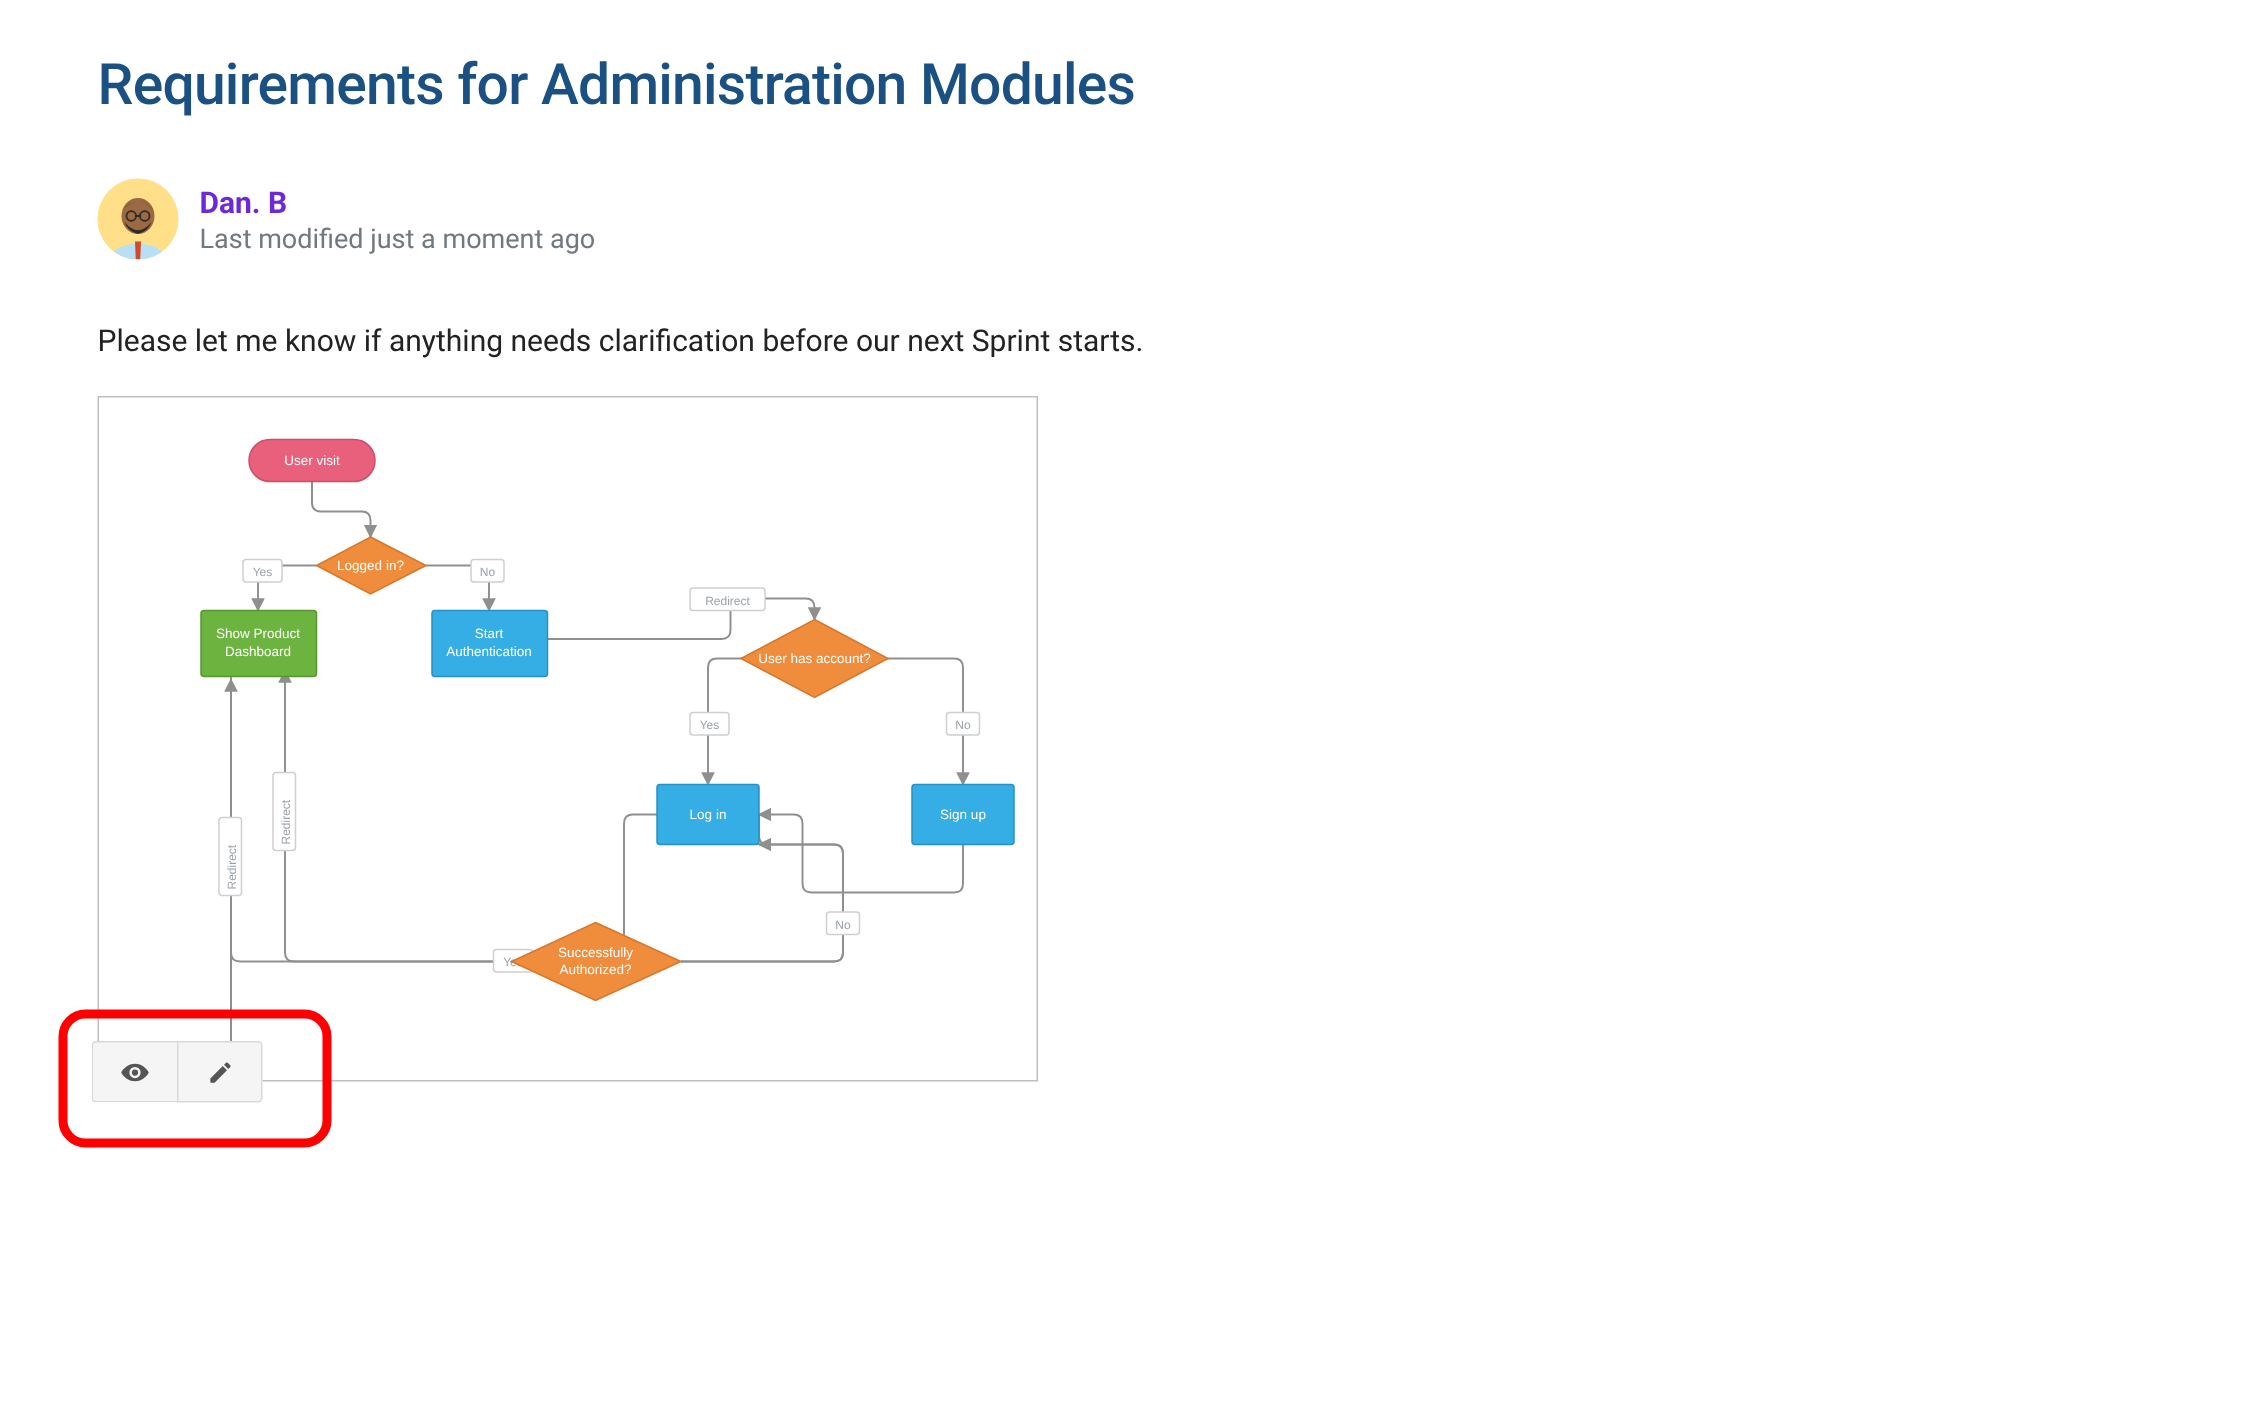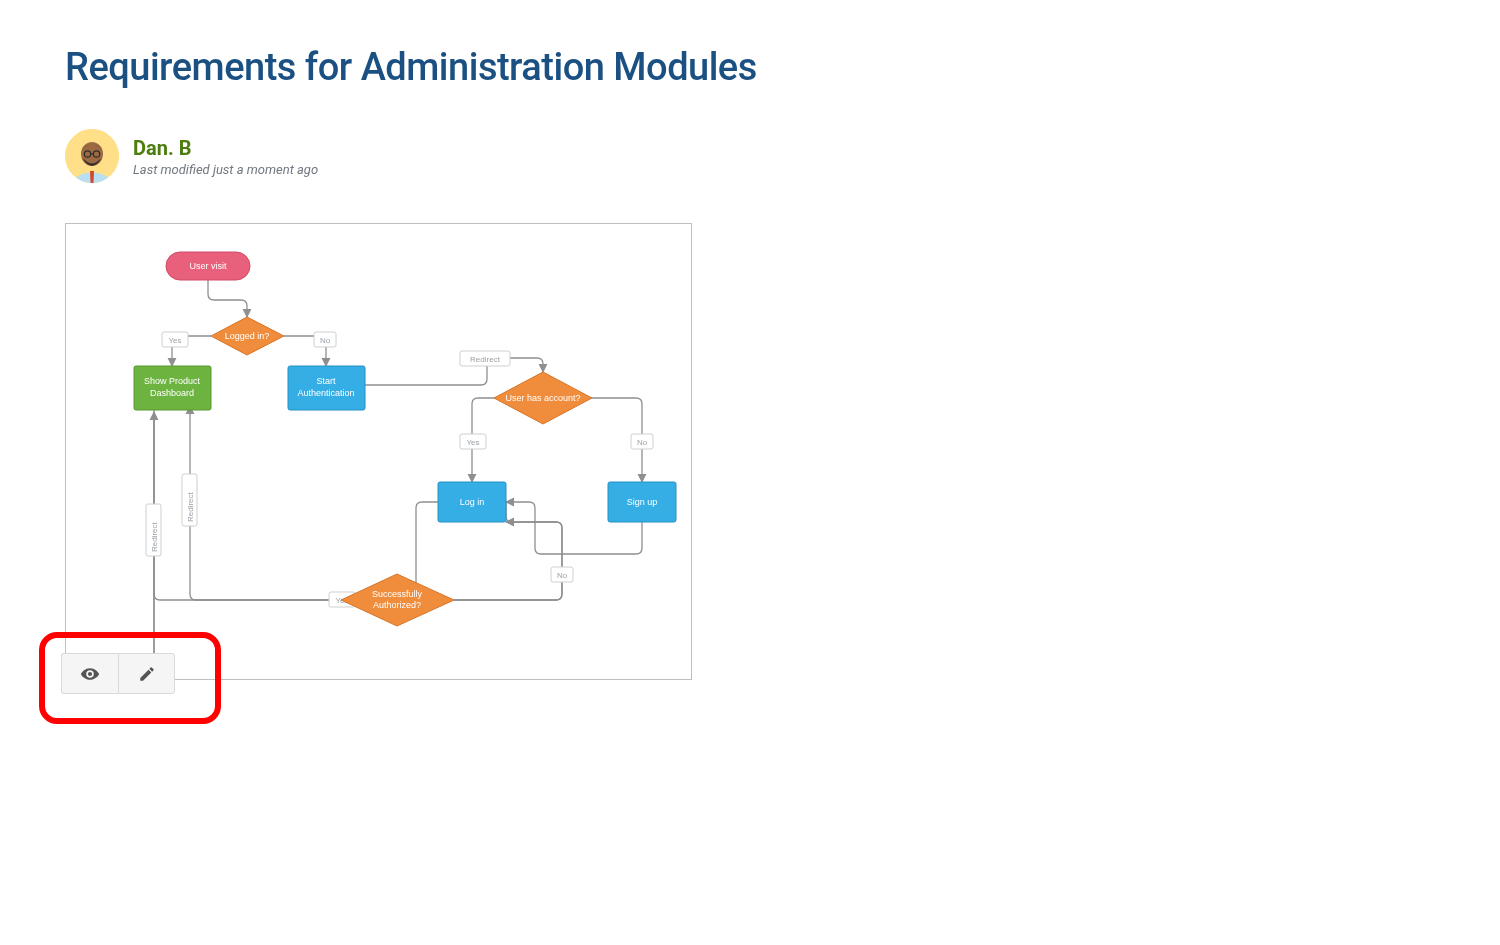--- a/index.html
+++ b/index.html
@@ -1,23 +1,23 @@
 <!DOCTYPE html>
 <html><head>
 <meta charset="utf-8">
 <style>
   html,body{margin:0;padding:0;background:#fff;font-family:-apple-system,BlinkMacSystemFont,"Segoe UI",Roboto,Helvetica,Arial,sans-serif;color:#172b4d;}
-  .page{width:1500px;height:945px;position:relative;padding:45px 60px 40px 65px;box-sizing:border-box;}
+  .page{width:1500px;height:945px;position:relative;padding:35px 60px 40px 65px;box-sizing:border-box;}
   .title{font-size:38px;font-weight:500;color:#1a5082;letter-spacing:-0.5px;margin:0 0 40px 0;}
   .author-row{display:flex;align-items:center;margin-bottom:40px;}
   .avatar{width:54px;height:54px;border-radius:50%;background:#ffe089;position:relative;overflow:hidden;flex:0 0 auto;}
   .avatar svg{position:absolute;left:0;top:0;}
   .author-meta{margin-left:14px;}
-  .author-name{font-size:20px;font-weight:700;color:#4d7c0f;}
-  .author-sub{font-size:13px;color:#707880;margin-top:2px;font-style:italic;}
+  .author-name{font-size:20px;font-weight:700;color:#6d28d9;}
+  .author-sub{font-size:18px;color:#707880;margin-top:2px;}
   .body-text p{font-size:20px;color:#222;line-height:1.45;margin:0 0 22px 0;}
   .diagram-wrap{position:relative;width:625px;height:455px;border:1px solid #bfbfbf;margin-top:6px;}
   .diagram-wrap svg{display:block;}
   .toolbar{position:absolute;left:-5px;bottom:-15px;display:flex;background:#fff;border-radius:3px;}
   .toolbar button{width:57px;height:41px;border:1px solid #d9d9d9;background:#f5f5f5;display:flex;align-items:center;justify-content:center;cursor:pointer;padding:0;}
   .toolbar button:first-child{border-right:none;border-top-left-radius:3px;border-bottom-left-radius:3px;}
   .toolbar button:last-child{border-top-right-radius:3px;border-bottom-right-radius:3px;}
   .highlight-box{position:absolute;left:-27px;bottom:-45px;width:170px;height:80px;border:6px solid #ff0000;border-radius:18px;pointer-events:none;}
   
   .fc-text{font-family:Arial,Helvetica,sans-serif;fill:#fff;font-size:9px;}
@@ -52,20 +52,21 @@
         <ellipse cx="27" cy="32" rx="2.3" ry="1.4" fill="#9b6a42"></ellipse>
       </svg>
     </div>
     <div class="author-meta">
       <div class="author-name">Dan. B</div>
       <div class="author-sub">Last modified just a moment ago</div>
     </div>
   </div>
 
   <div class="body-text">
+    <p>Please let me know if anything needs clarification before our next Sprint starts.</p>
   </div>
 
   <div class="diagram-wrap">
     <svg width="625" height="455" viewBox="0 0 625 455">
       <defs>
         <marker id="arrow" viewBox="0 0 10 10" refX="9" refY="5" markerWidth="7" markerHeight="7" orient="auto-start-reverse">
           <path d="M0 0 L10 5 L0 10 Z" fill="#8f8f8f"></path>
         </marker>
       </defs>
 

